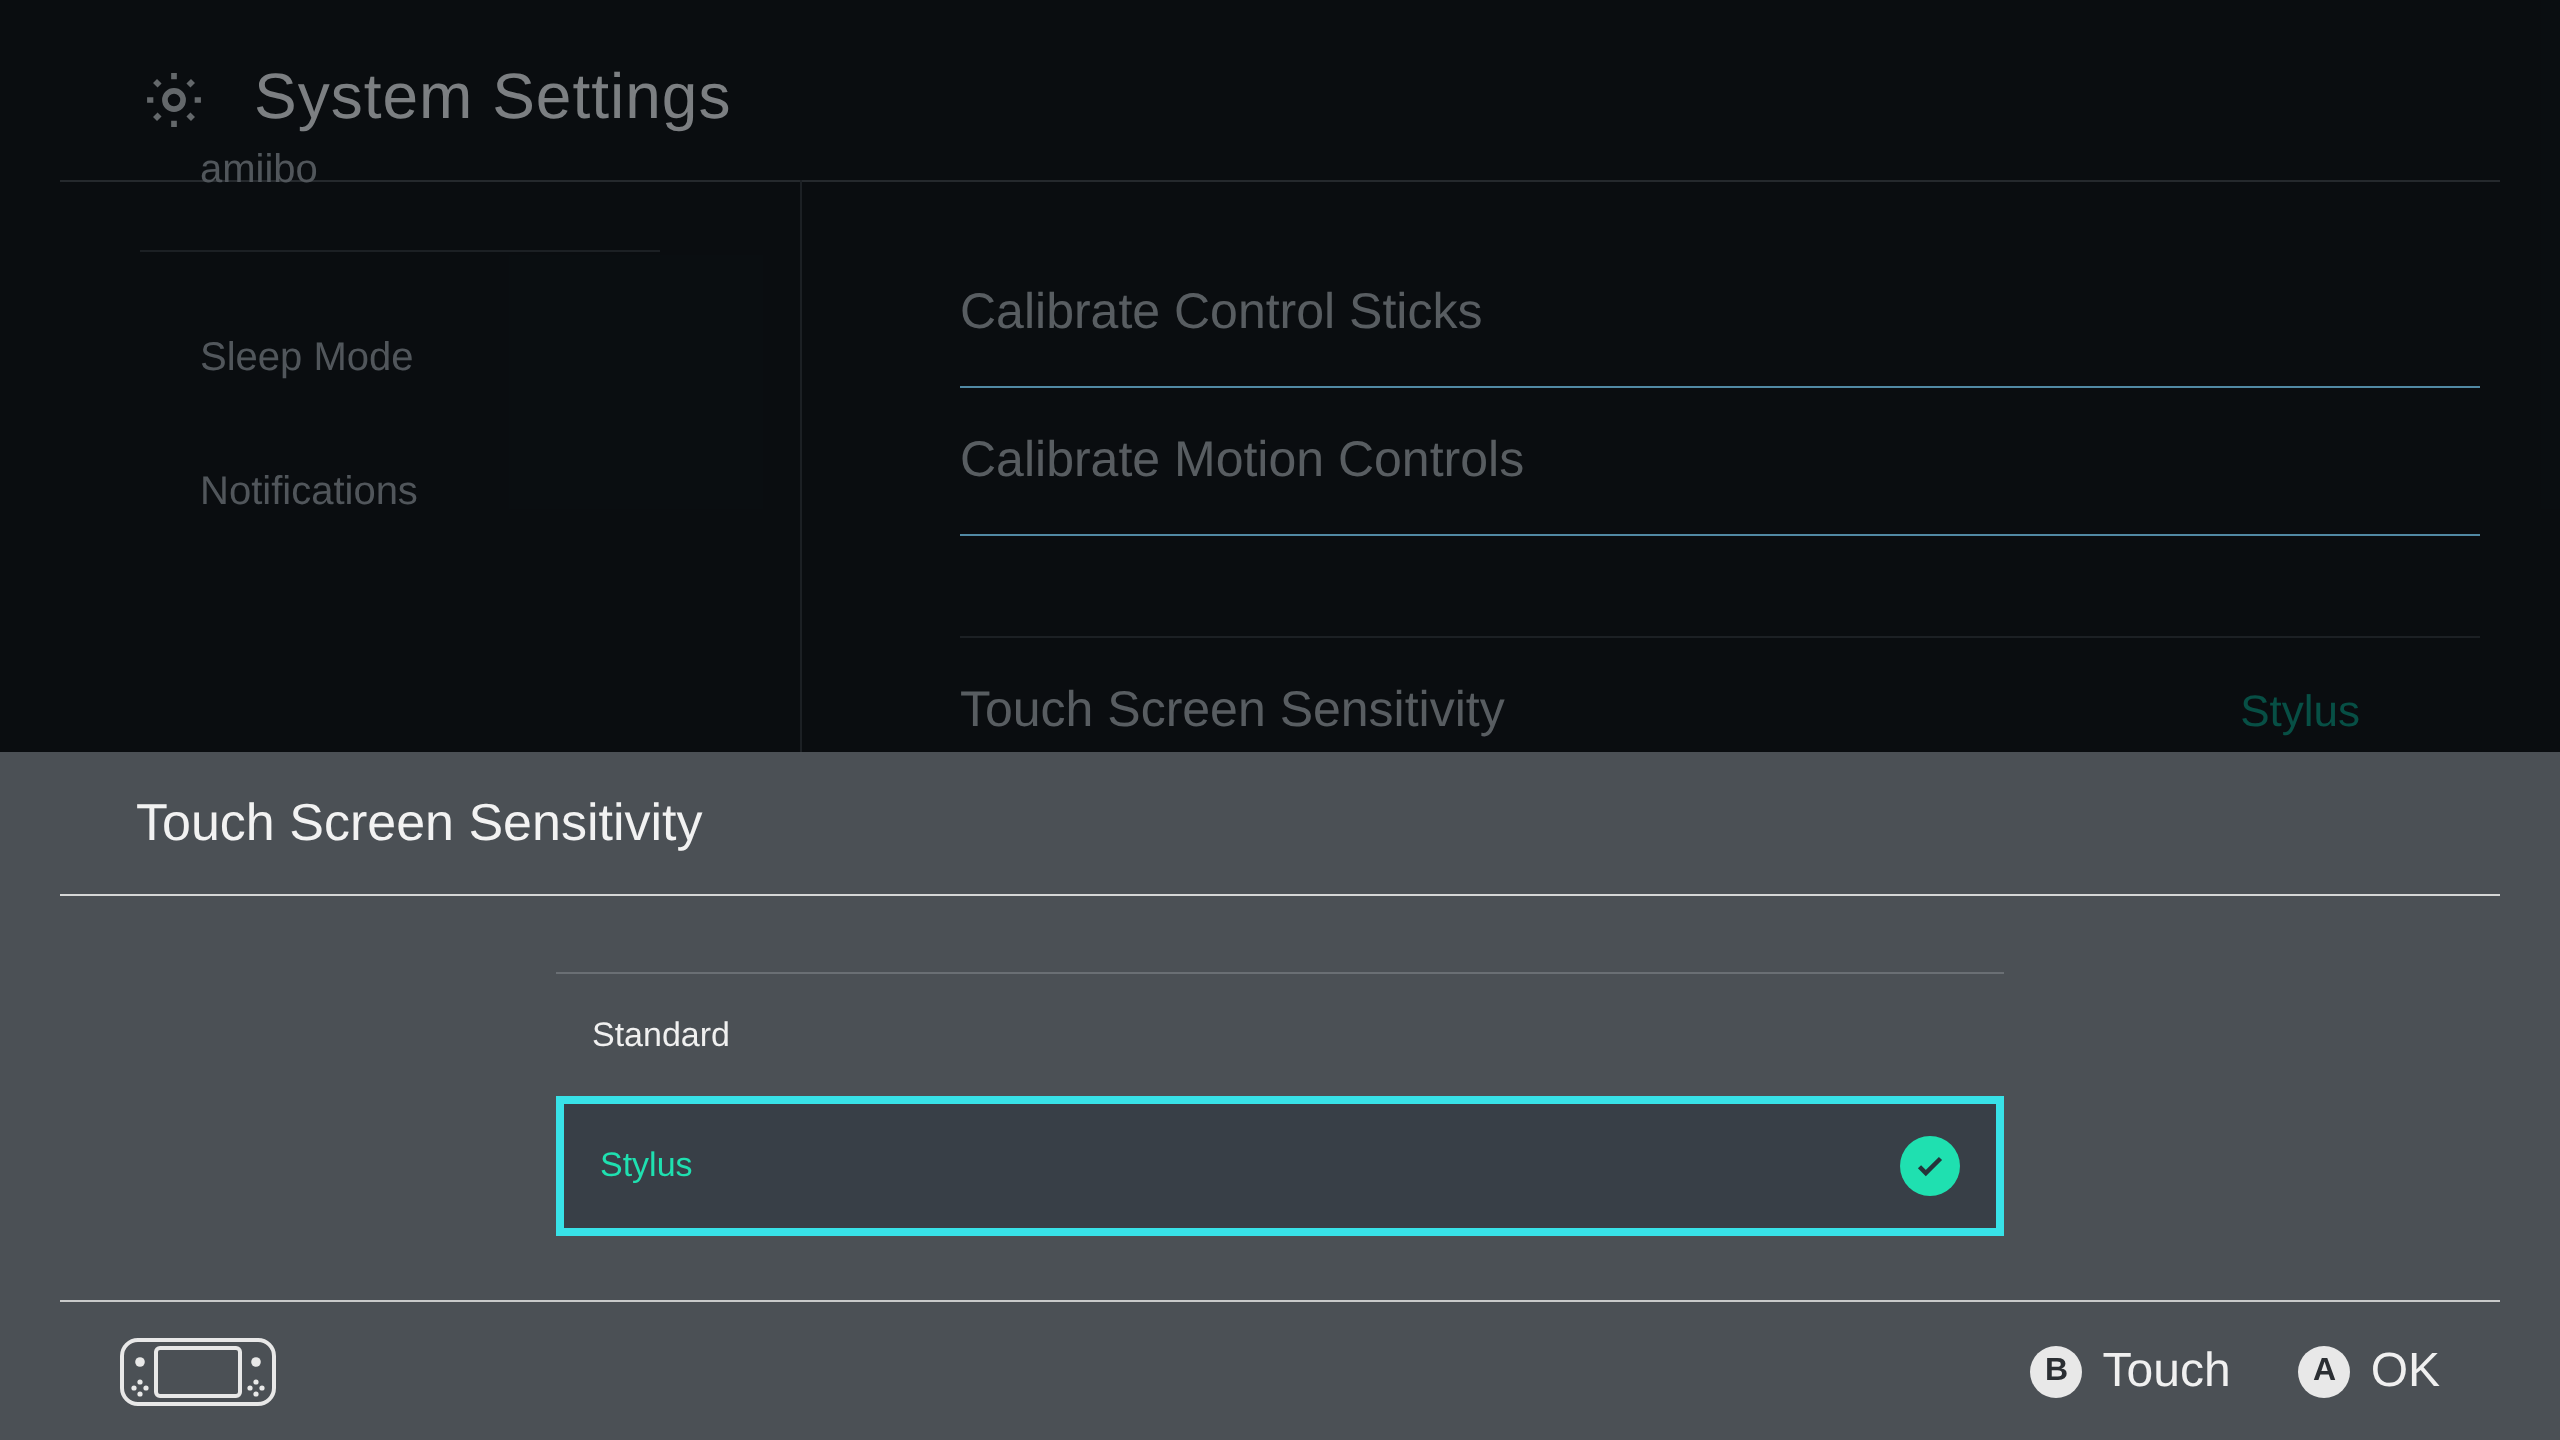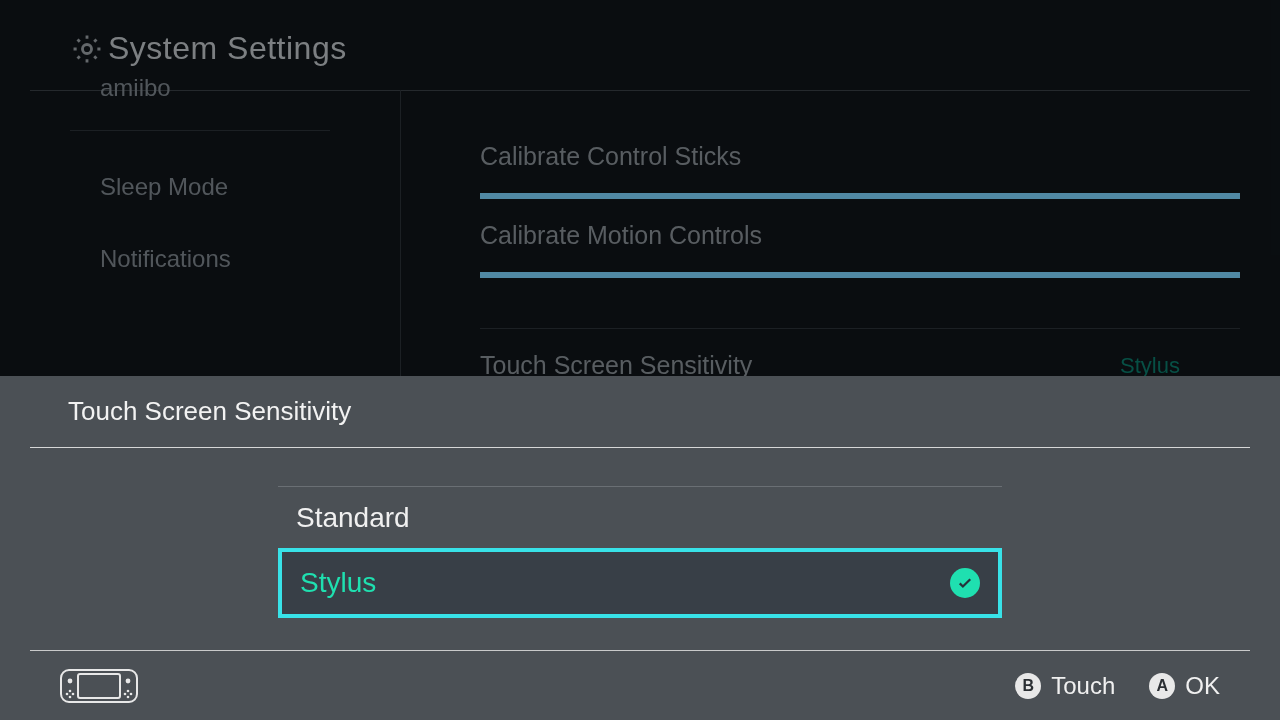--- a/index.html
+++ b/index.html
@@ -1,48 +1,48 @@
 <!DOCTYPE html>
 <html><head>
 <meta charset="utf-8">
 <style>
   * { margin: 0; padding: 0; box-sizing: border-box; }
   html, body { width: 1280px; height: 720px; overflow: hidden; font-family: -apple-system, BlinkMacSystemFont, "Segoe UI", Arial, sans-serif; background: #10151a; color: #ccc; }
   .screen { position: relative; width: 1280px; height: 720px; }
 
   
   .bg { position: absolute; inset: 0; }
-  .header { display: flex; align-items: center; gap: 4px; padding: 30px 0 20px 70px; }
+  .header { display: flex; align-items: flex-end; gap: 23px; padding: 30px 0 20px 70px; }
   .gear-icon { width: 34px; height: 34px; fill: none; stroke: #9aa0a5; stroke-width: 2; }
   .page-title { font-size: 32px; font-weight: 300; color: #bfc4c8; letter-spacing: 0.5px; }
   .divider { position: absolute; left: 30px; right: 30px; top: 90px; height: 1px; background: #3a4046; }
 
   .body-row { position: absolute; top: 90px; left: 0; right: 0; bottom: 0; display: flex; }
   .sidebar { width: 400px; padding-top: 0; }
-  .sidebar-item { font-size: 24px; color: #7d858c; padding: 22px 0 22px 100px; font-weight: 300; }
+  .sidebar-item { font-size: 20px; color: #7d858c; padding: 22px 0 22px 100px; font-weight: 300; }
   .sidebar-item.cut { padding-top: 0; margin-top: -16px; }
   .sidebar-sep { height: 1px; background: #2c3238; margin: 6px 70px 20px 70px; }
 
   .main { flex: 1; padding: 30px 40px 0 80px; position: relative; }
   .main-vdiv { position:absolute; left:0; top:0; bottom:0; width:1px; background:#2c3238; }
-  .main-item { padding: 22px 0; border-bottom: 6px solid #7dd3fc; font-size: 25px; font-weight: 300; color: #888f95; display:flex; justify-content:space-between; align-items:center; }
+  .main-item { padding: 22px 0; border-bottom: 1px solid #7dd3fc; font-size: 25px; font-weight: 300; color: #888f95; display:flex; justify-content:space-between; align-items:center; }
   .main-item:first-of-type { border-top: 1px solid #2c3238; margin-top: 20px; }
   .main-gap { height: 50px; }
   .main-value { color: #0b7a6a; font-size: 22px; padding-right: 60px; }
 
   
   .dim { position: absolute; inset: 0; background: rgba(0,0,0,0.35); }
 
   
   .modal { position: absolute; left: 0; right: 0; top: 376px; bottom: 0; background: #4b5055; }
   .modal-title { font-size: 26px; font-weight: 300; color: #f2f2f2; padding: 20px 0 20px 68px; }
   .modal-hr { height: 1px; background: #e6e6e6; margin: 0 30px; opacity: .9; }
   .options { margin: 38px auto 0 auto; width: 724px; }
   .opt-hr { height:1px; background: #6a6f74; }
-  .option { position: relative; height: 62px; display: flex; align-items: center; padding: 0 18px; font-size: 28px; font-weight: 300; color: #f0f0f0; }
+  .option { position: relative; height: 62px; display: flex; align-items: center; padding: 0 18px; font-size: 17px; font-weight: 300; color: #f0f0f0; }
   .option.selected { border: 4px solid #38e2e8; background: #383f47; color: #1fe0b0; margin-top:-1px; height:70px; }
   .check { position: absolute; right: 18px; width: 30px; height: 30px; border-radius: 50%; background: #1fe0b0; display: flex; align-items: center; justify-content: center; }
   .check svg { width: 18px; height: 18px; stroke: #26343a; stroke-width: 3; fill: none; }
 
   
   .footer { position: absolute; left: 0; right: 0; bottom: 0; height: 70px; }
   .footer-hr { height:1px; background:#d7d7d7; margin:0 30px; opacity:.9; }
   .footer-row { display: flex; align-items: center; height: 69px; padding: 0 60px; }
   .console-icon { width: 78px; height: 34px; }
   .spacer { flex: 1; }

